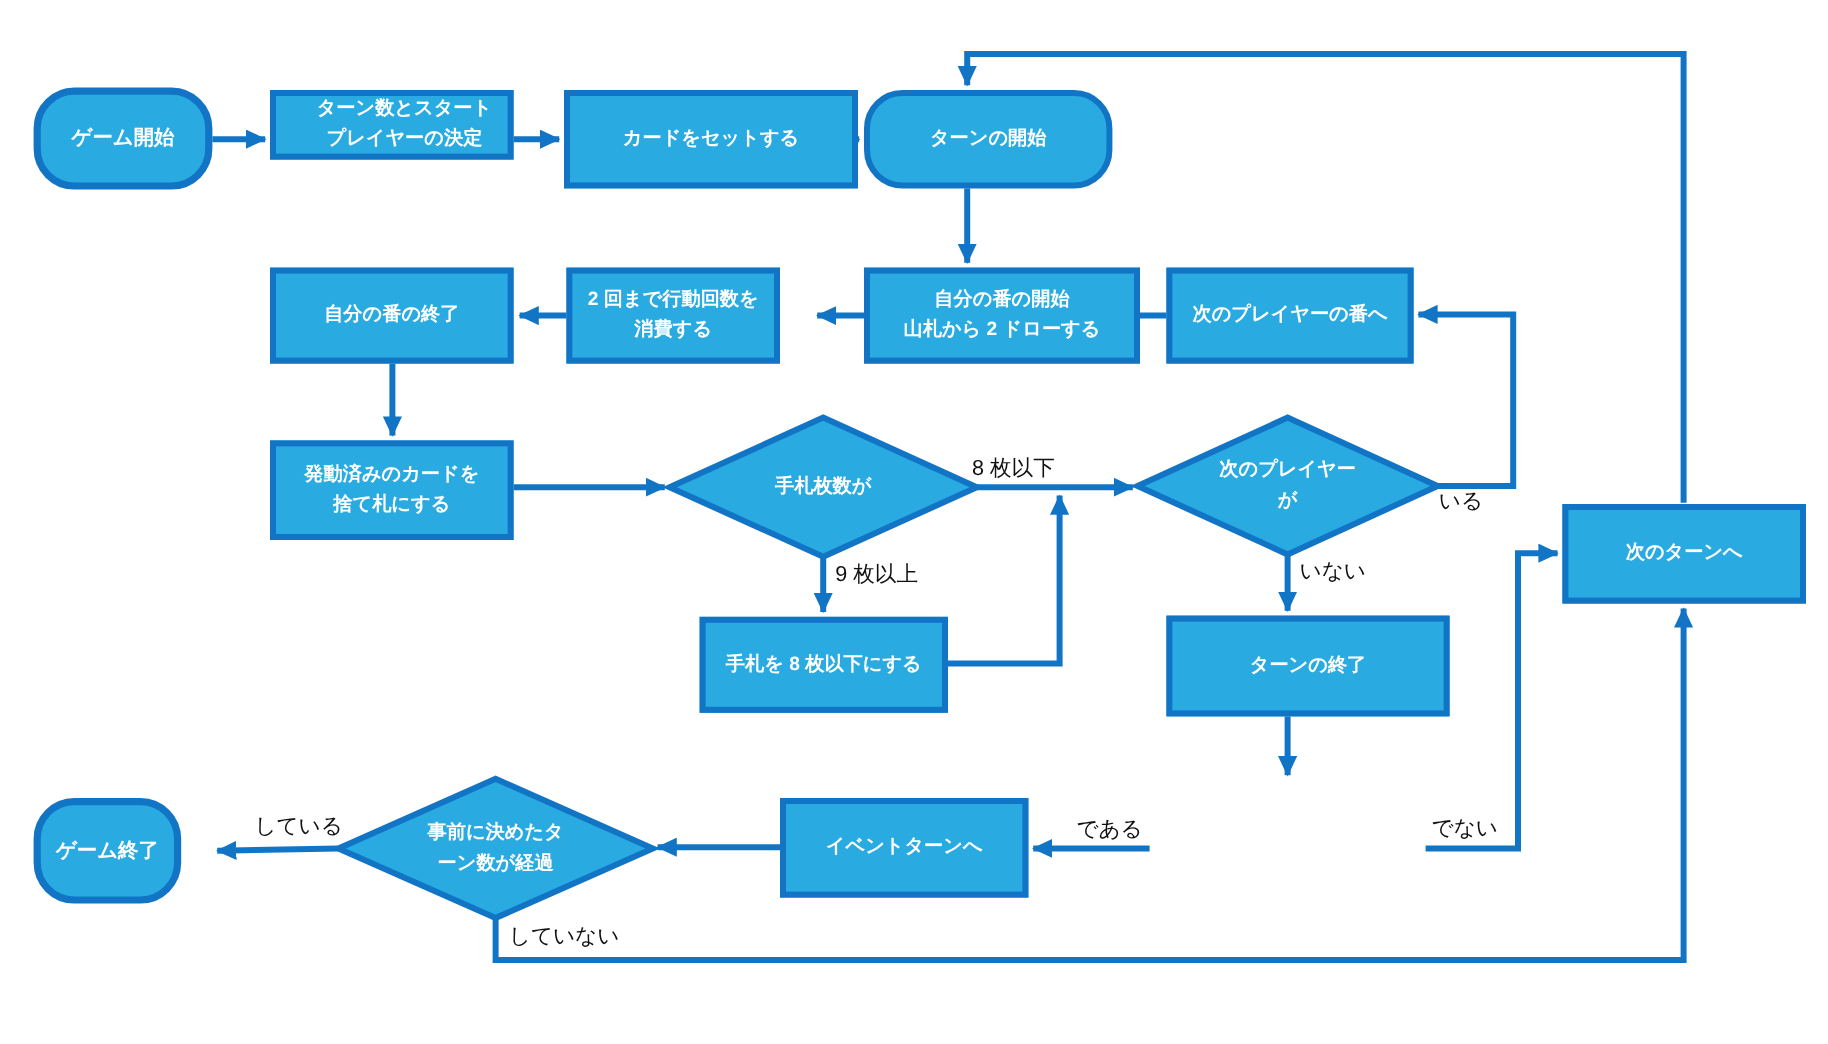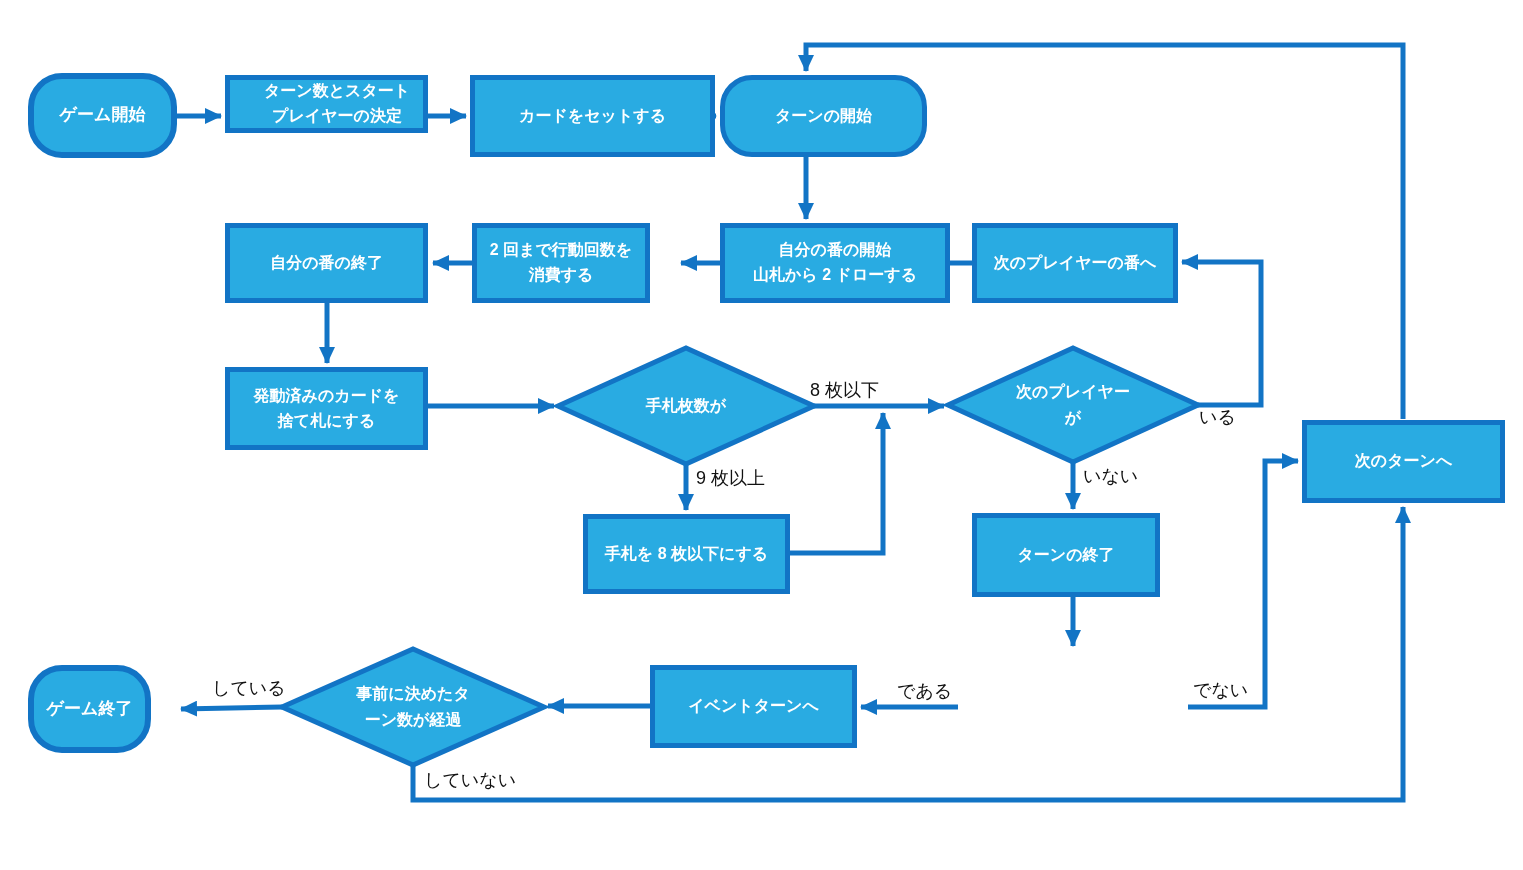--- a/index.html
+++ b/index.html
@@ -93,21 +93,21 @@
   <div class="node" style="left:972px;top:223px;width:206px;height:80px;">
     <span>次のプレイヤーの番へ</span>
   </div>
   <div class="node" style="left:225px;top:367px;width:203px;height:83px;">
     <span>発動済みのカードを
 捨て札にする</span>
   </div>
   <div class="node" style="left:583px;top:514px;width:207px;height:80px;">
     <span>手札を 8 枚以下にする</span>
   </div>
-  <div class="node" style="left:972px;top:513px;width:188px;height:84px;">
+  <div class="node" style="left:972px;top:513px;width:236px;height:84px;">
     <span>ターンの終了</span>
   </div>
   <div class="node" style="left:1302px;top:420px;width:203px;height:83px;">
     <span>次のターンへ</span>
   </div>
   <div class="node" style="left:650px;top:665px;width:207px;height:83px;text-align:center;">
     <span>イベントターンへ</span>
   </div>
 
   <div class="diamond" style="left:558px;top:348px;width:256px;height:116px;">

